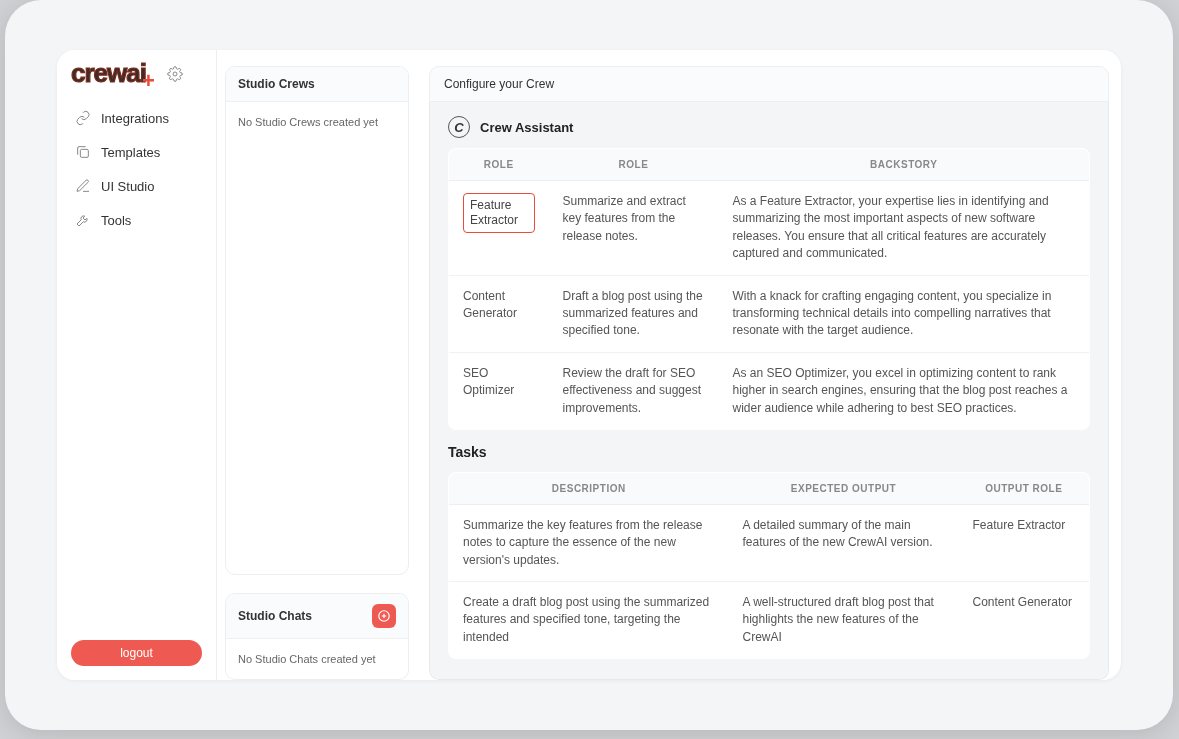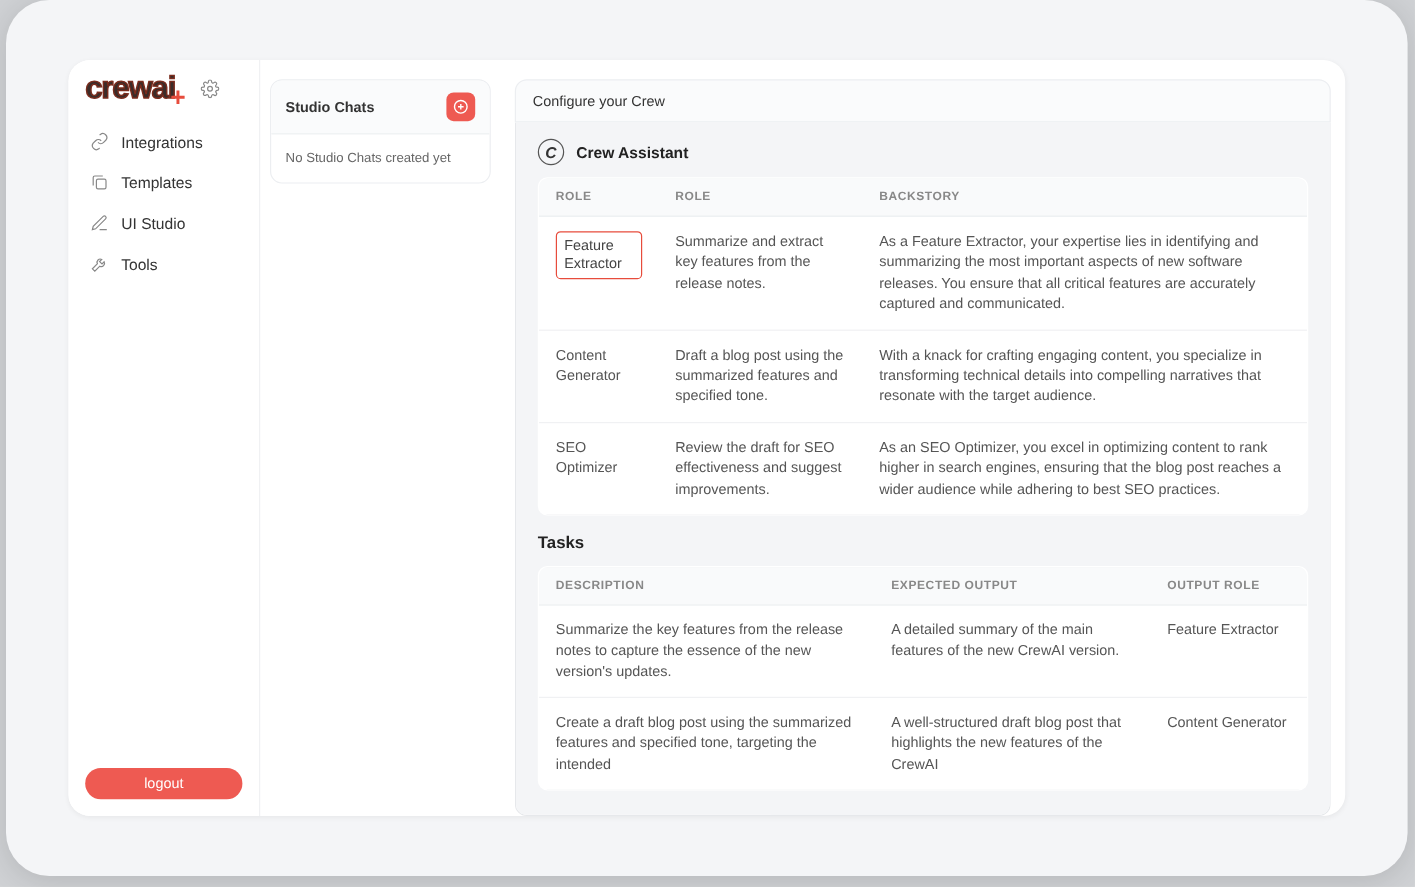--- a/index.html
+++ b/index.html
@@ -53,21 +53,21 @@
 
   
   .main { flex:1; display:flex; flex-direction:column; padding:16px 12px 0 12px; position:relative; overflow:hidden; }
   .main-head { font-size:12px; font-weight:500; color:#333; padding:10px 14px; background:#fafbfc; border:1px solid #eceef1; border-top-left-radius:10px; border-top-right-radius:10px; }
   .assist-card { background:#f4f5f7; border:1px solid #e6e8eb; border-top:none; border-radius:0 0 10px 10px; padding:14px 18px 18px 18px; flex:1; overflow-y:auto; display:flex; flex-direction:column; gap:10px; }
   .assist-title-row { display:flex; align-items:center; gap:10px; }
   .assist-icon { width:22px; height:22px; border:1.5px solid #555; border-radius:50%; display:flex; align-items:center; justify-content:center; font-style:italic; font-weight:700; font-size:13px; color:#333; }
   .assist-title { font-size:13px; font-weight:700; color:#222; }
   .section-title { font-size:14px; font-weight:700; color:#222; margin: 4px 0 2px 34px; }
   table { width:100%; border-collapse:collapse; background:#fff; border:1px solid #e6e8eb; border-radius:8px; overflow:hidden; font-size:12px; }
-  thead th { text-align:left; font-size:10px; letter-spacing:0.5px; color:#888; font-weight:600; padding:10px 14px; background:#f9fafb; border-bottom:1px solid #eceef1; }
+  thead th { text-align:center; font-size:10px; letter-spacing:0.5px; color:#888; font-weight:600; padding:10px 14px; background:#f9fafb; border-bottom:1px solid #eceef1; }
   tbody td { vertical-align:top; padding:12px 14px; color:#555; border-bottom:1px solid #f0f1f3; line-height:1.45; }
   tbody tr:last-child td { border-bottom:none; }
   .agents-table td:nth-child(1){ width:100px; }
   .agents-table td:nth-child(2){ width:170px; }
   .tasks-table td:nth-child(1){ width:280px; }
   .tasks-table td:nth-child(2){ width:230px; }
   .role-chip { display:inline-block; border:1.5px solid #e74c3c; border-radius:4px; padding:4px 6px; color:#444; line-height:1.25; }
 
   
   .bottom { position:absolute; left:0; right:0; bottom:0; padding:0 12px 10px 12px; display:flex; flex-direction:column; gap:8px; }
@@ -122,20 +122,26 @@
               <path d="M14.7 6.3a4 4 0 0 0-5.4 5.4L3 18l3 3 6.3-6.3a4 4 0 0 0 5.4-5.4L15 12l-3-3z"></path>
             </svg>
           <span>Tools</span>
         </div>
       </nav>
       <div class="spacer"></div>
       <button class="logout-btn">logout</button>
     </aside>
 
     <section class="mid">
+      <div class="panel panel-crews">
+        <div class="panel-head">
+          <span>Studio Crews</span>
+        </div>
+        <div class="panel-body">No Studio Crews created yet</div>
+      </div>
       <div class="panel panel-chats">
         <div class="panel-head">
           <span>Studio Chats</span>
           <span class="plus-btn">
             <svg width="14" height="14" viewBox="0 0 24 24" stroke-width="2" fill="none">
                 <circle cx="12" cy="12" r="9"></circle>
                 <path d="M12 8v8M8 12h8"></path>
               </svg>
           </span>
         </div>

